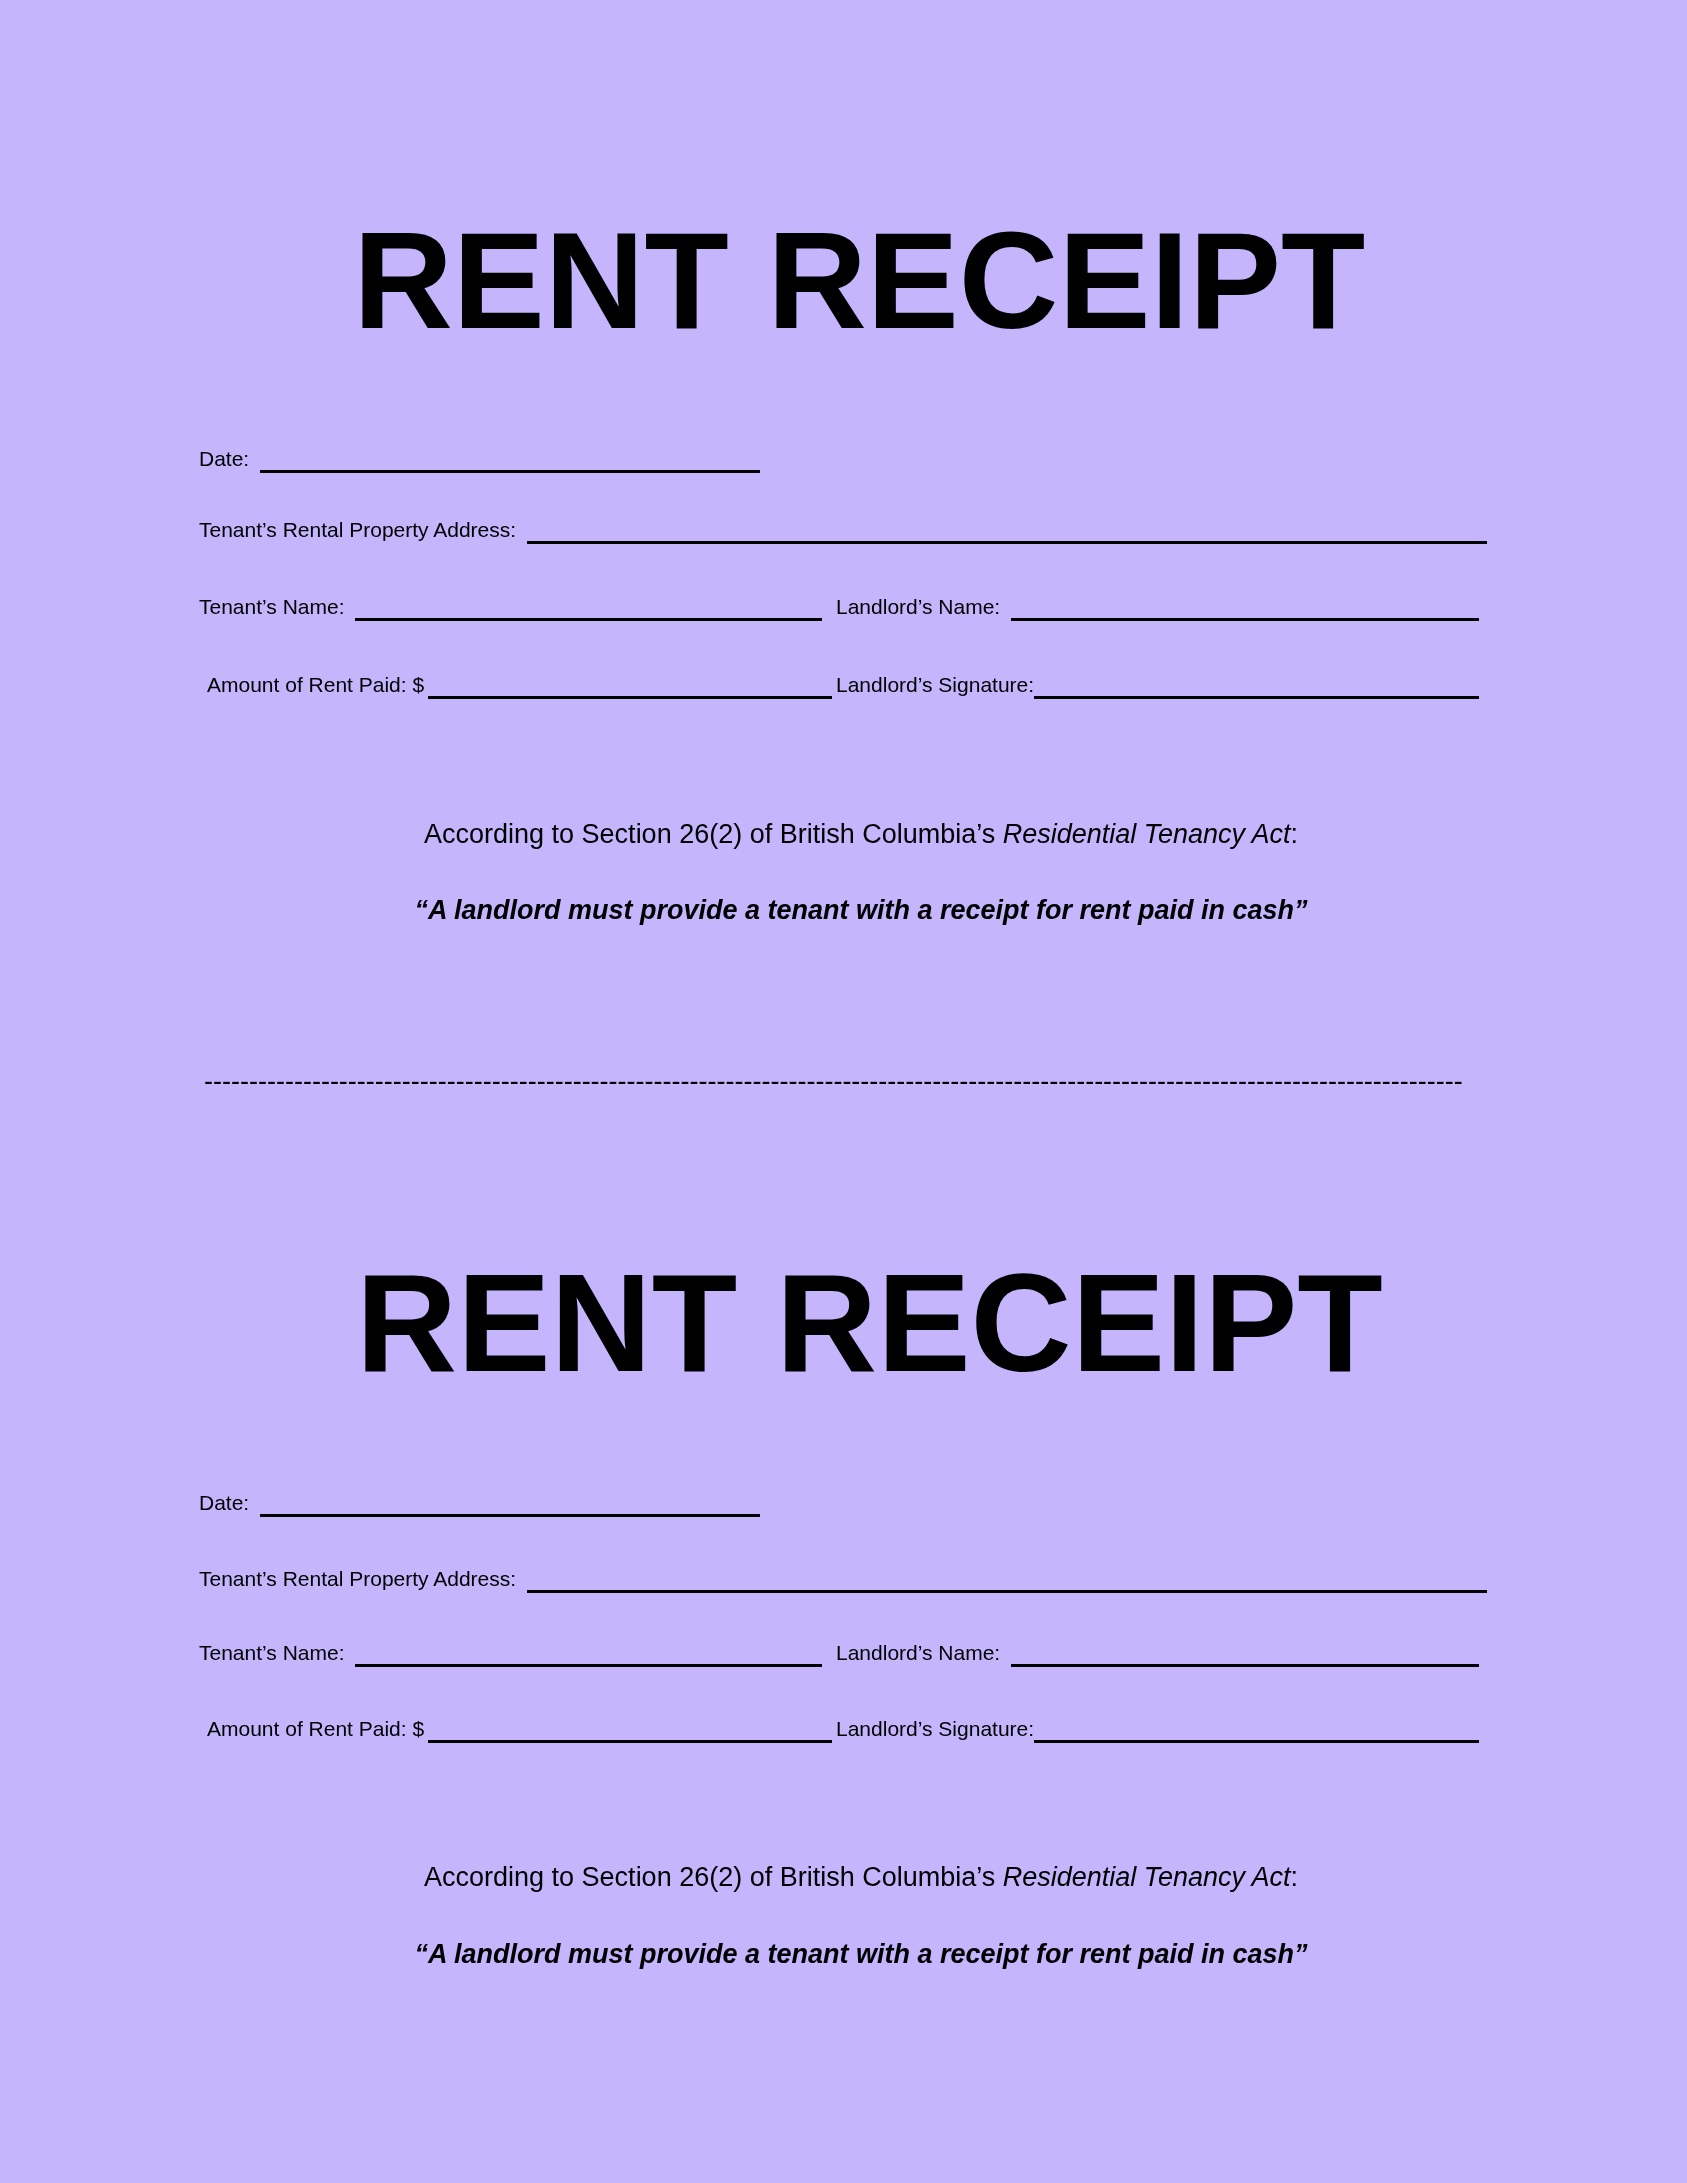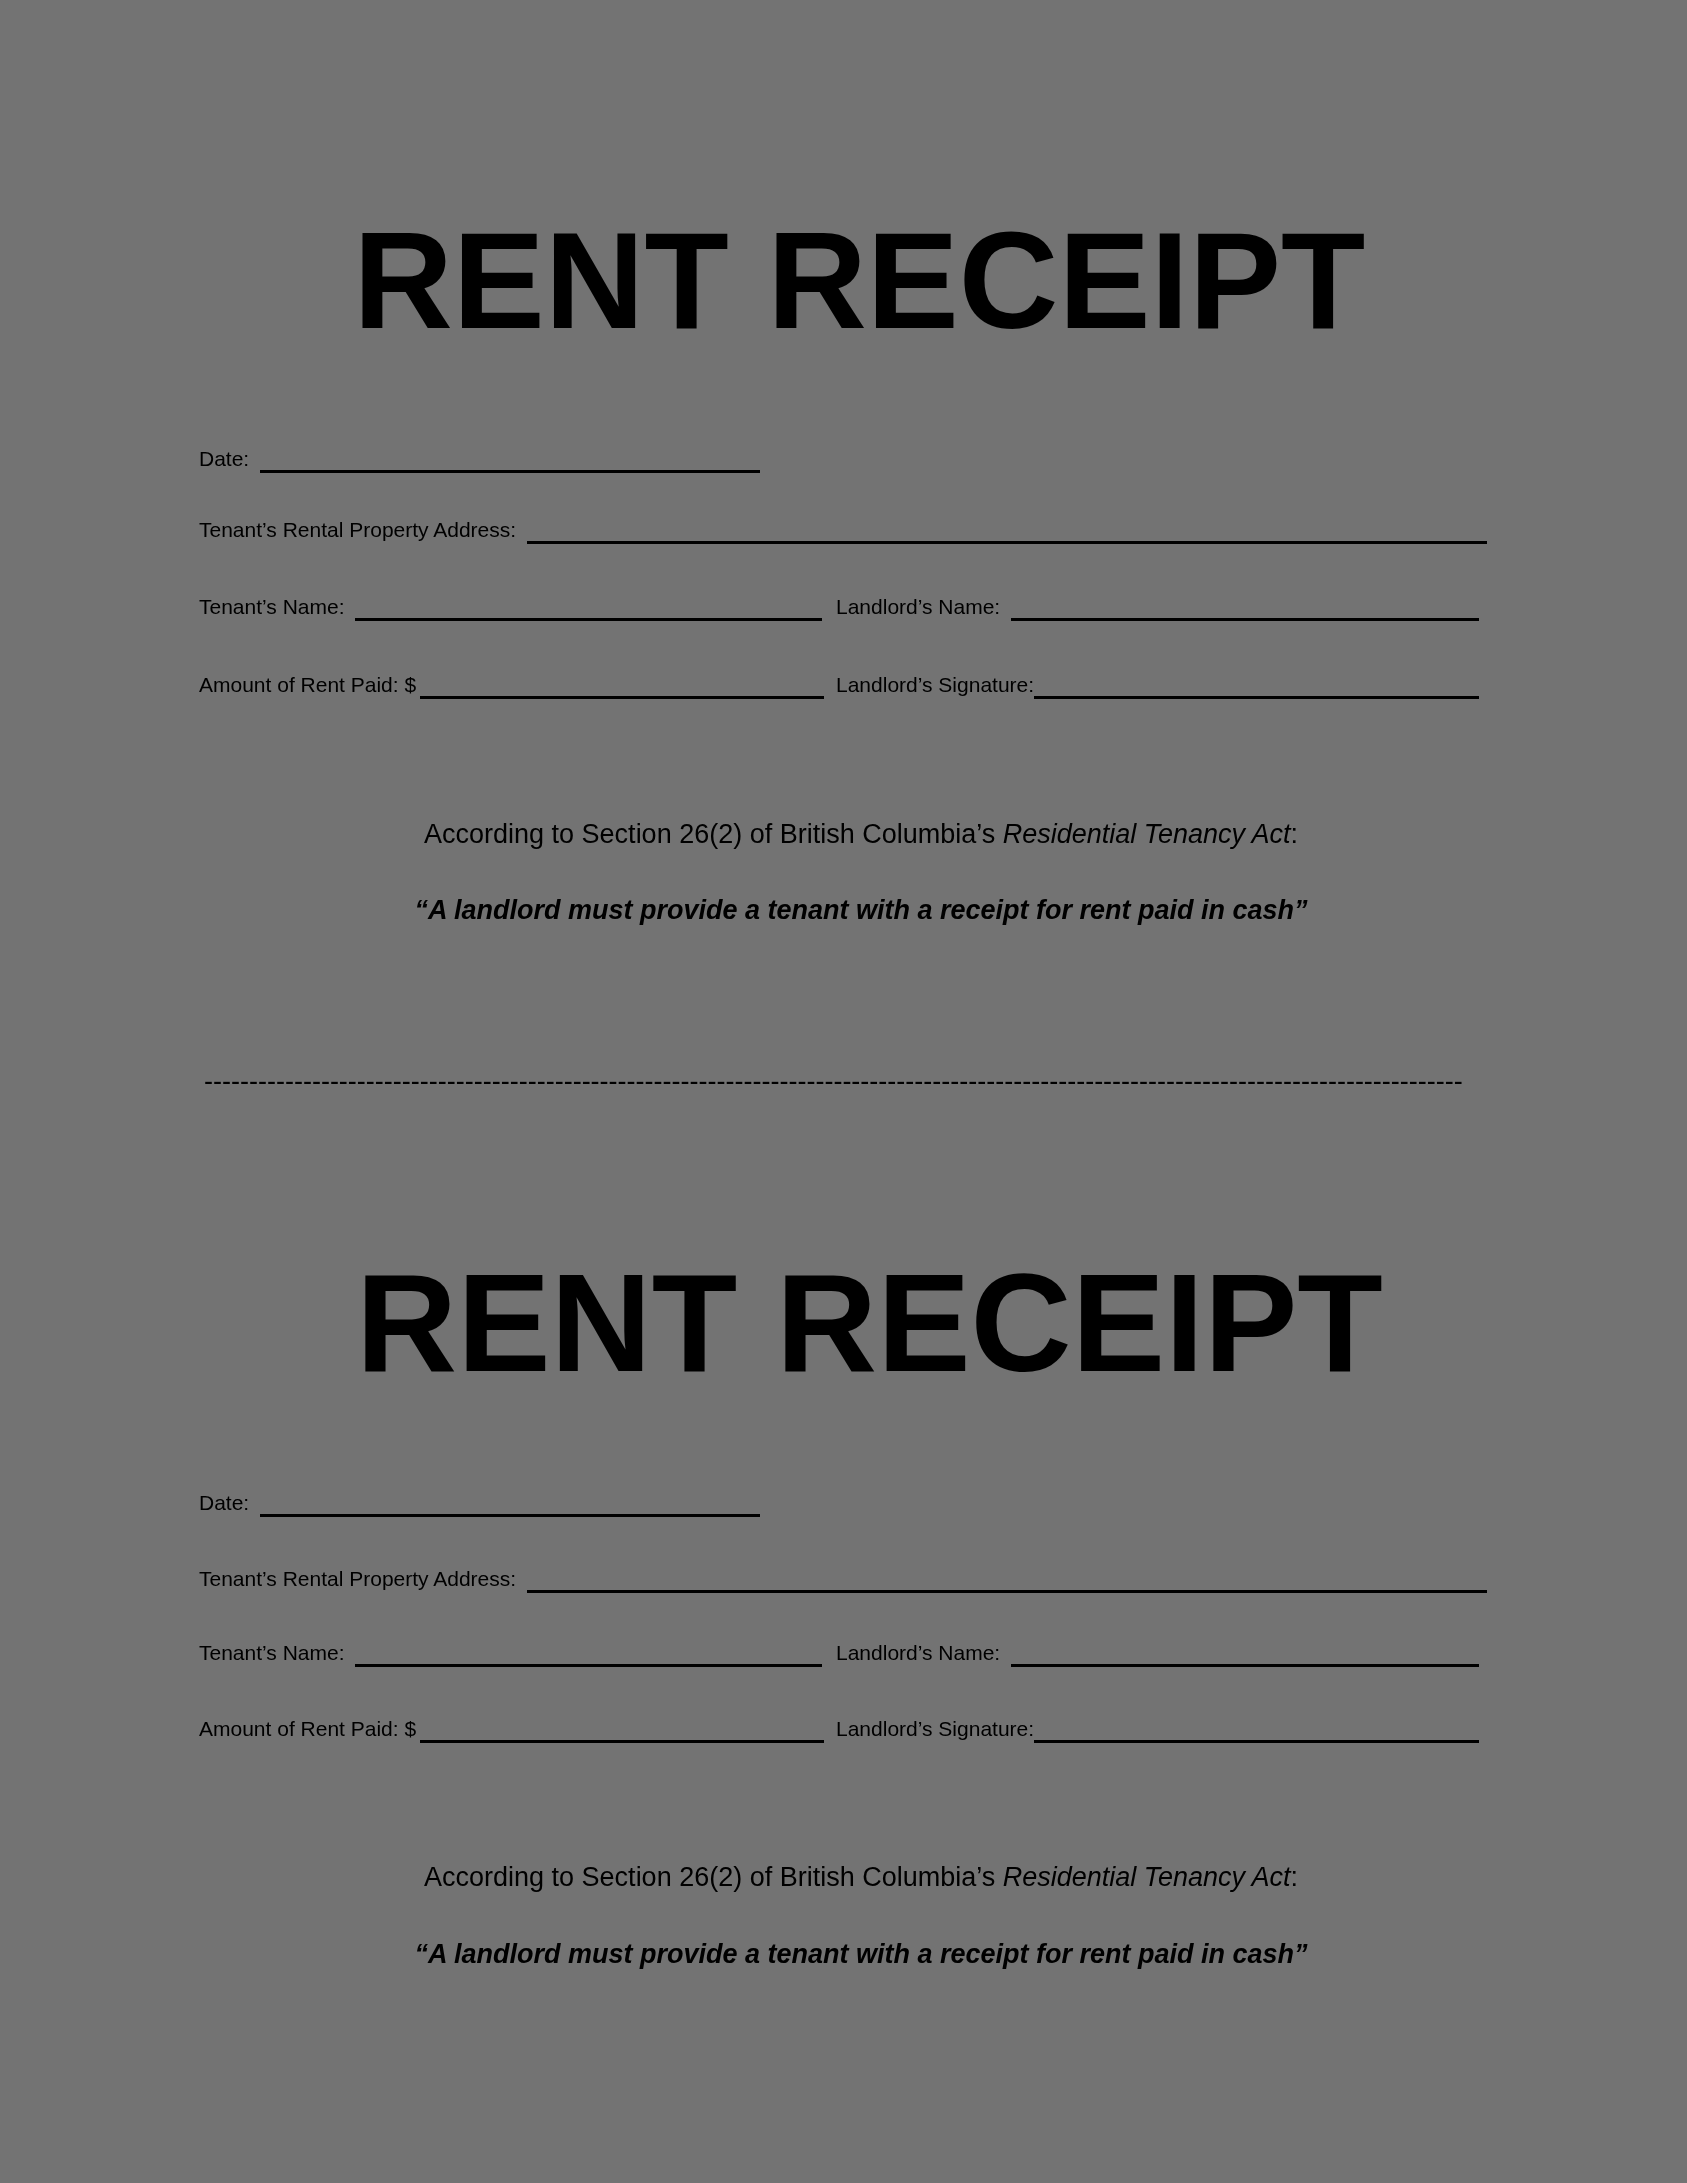--- a/index.html
+++ b/index.html
@@ -1,21 +1,21 @@
 <!DOCTYPE html>
 <html style="font-size:14px"><head>
 <meta charset="utf-8">
 <style>
   html, body { margin: 0; padding: 0; background: #ffffff; }
   .page {
     position: relative;
     width: 1687px;
     height: 2184px;
     margin: 0 auto;
-    background: #737373;
+    background: #c4b5fd;
     color: #000000;
     font-family: "Liberation Sans", "DejaVu Sans", sans-serif;
     overflow: hidden;
   }
   .title {
     position: absolute;
     left: 0;
     width: 100%;
     text-align: center;
     font-weight: 700;
@@ -36,21 +36,21 @@
   }
   .flexrow { display: flex; align-items: baseline; }
   .pair {
     position: absolute;
     top: 0;
     height: 35px;
     display: flex;
     align-items: baseline;
   }
   .pairA-name   { left: 0; width: 623px; }
-  .pairA-amount { left: 0; width: 625px; }
+  .pairA-amount { left: 8px; width: 625px; }
   .pairB        { left: 637px; right: 8px; }
 
   .blank {
     height: 3.5px;
     background: #000000;
     position: relative;
     top: 7px;
   }
   .grow   { flex: 1 1 auto; }
   .w572   { width: 500px; flex: 0 0 500px; }

